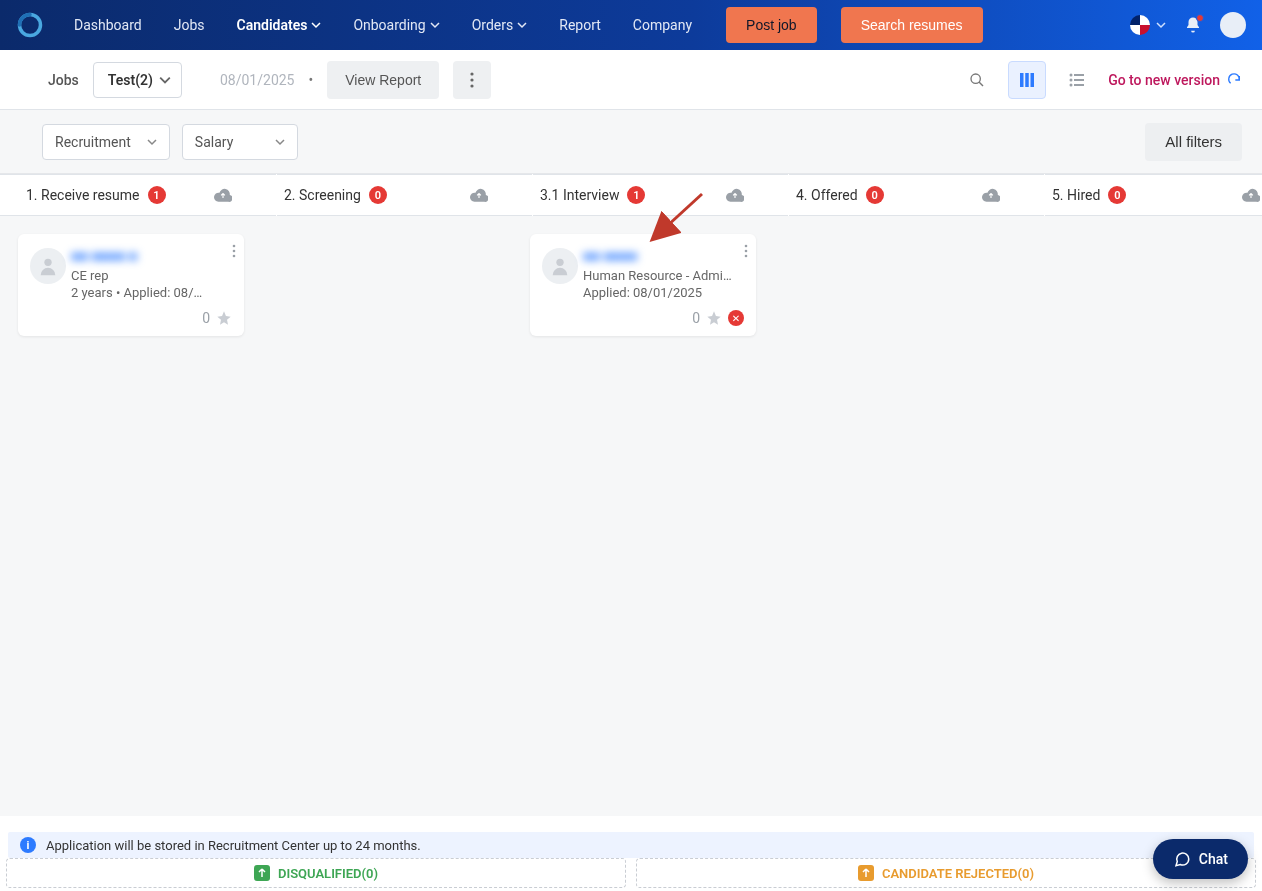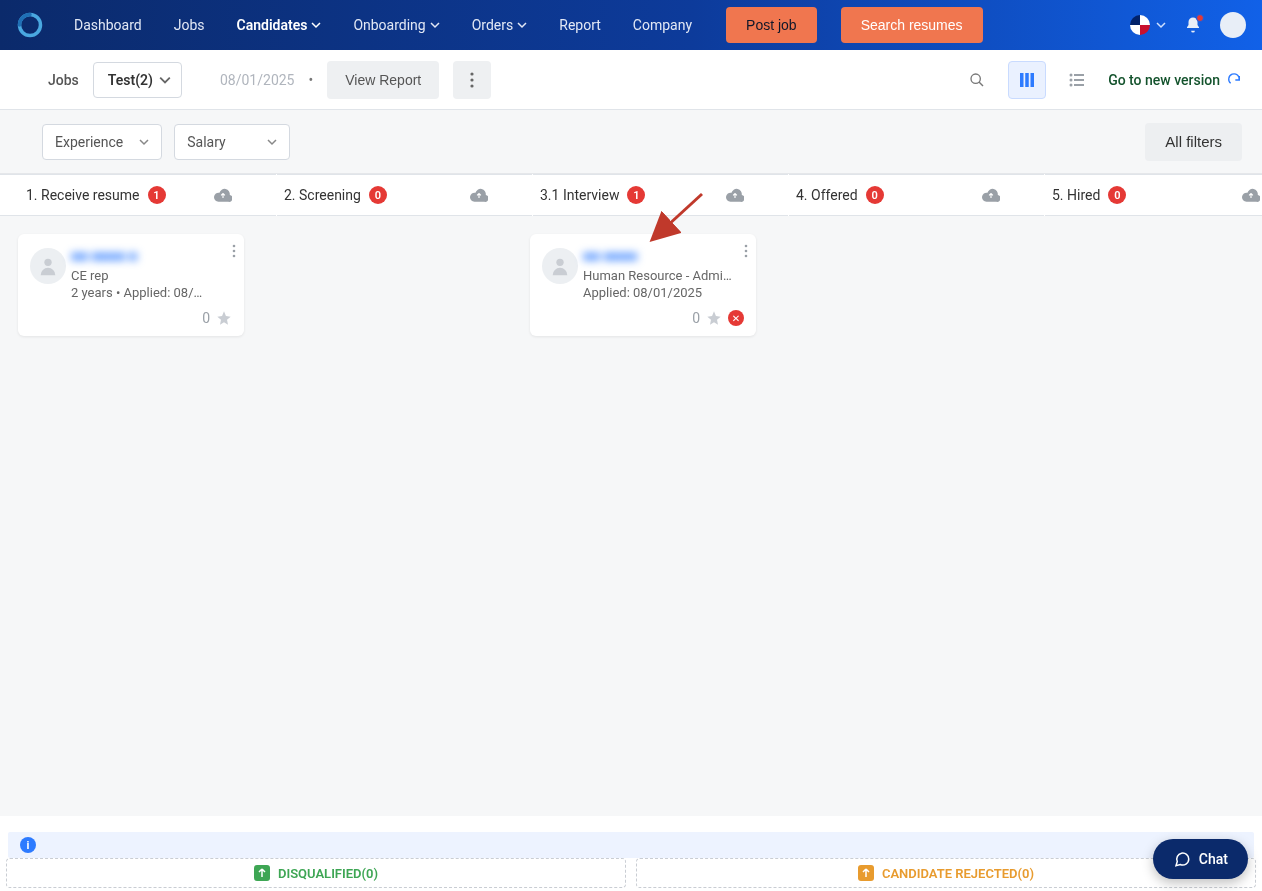--- a/index.html
+++ b/index.html
@@ -23,21 +23,21 @@
   .subbar { height: 60px; border-bottom: 1px solid #e0e4e9; display: flex; align-items: center; padding: 0 20px 0 48px; gap: 14px; background: #fff; }
   .subbar .label { color: #555; font-weight: 500; font-size: 14px; }
   .dd { border: 1px solid #d4d9e0; border-radius: 4px; height: 36px; padding: 0 28px 0 14px; display: inline-flex; align-items: center; gap: 8px; position: relative; background: #fff; cursor: pointer; font-weight: 600; color: #333; }
   .date-txt { color: #b0b5bd; font-size: 14px; }
   .dot-sep { color: #777; }
   .btn-grey { background: #eef0f2; color: #555; border-radius: 4px; height: 38px; padding: 0 18px; border: none; font-weight: 500; cursor: pointer; font-size: 14px; }
   .icon-btn { width: 38px; height: 38px; border-radius: 4px; display: inline-flex; align-items: center; justify-content: center; cursor: pointer; }
   .icon-btn.grey { background: #eef0f2; }
   .subbar-right { margin-left: auto; display: flex; align-items: center; gap: 12px; }
   .view-toggle { border: 1px solid #c9dbff; background: #eaf1ff; color: #2d7bff; }
-  .link-blue { color: #14532d; font-weight: 500; cursor: pointer; display: inline-flex; align-items: flex-start; gap: 6px; }
+  .link-blue { color: #be185d; font-weight: 500; cursor: pointer; display: inline-flex; align-items: flex-start; gap: 6px; }
 
   
   .filterbar { background: #f6f7f8; height: 64px; display: flex; align-items: center; padding: 0 20px 0 42px; gap: 12px; border-bottom: 1px solid #e5e7ea; }
   .filter-dd { border: 1px solid #d4d9e0; border-radius: 4px; height: 36px; display: inline-flex; align-items: center; padding: 0 12px; gap: 16px; background: #fff; cursor: pointer; font-size: 14px; color: #555; min-width: 116px; justify-content: space-between; }
   .filter-dd.sel { border-color: #2d7bff; }
   .filter-dd.sel .chip { background: #eaf1ff; color: #2d7bff; border-radius: 4px; padding: 2px 10px; font-size: 13px; }
   .all-filters { margin-left: auto; background: #edeff1; border: none; height: 38px; padding: 0 20px; border-radius: 4px; color: #333; font-weight: 500; cursor: pointer; font-size: 15px; }
 
   
   .stages { display: flex; height: 42px; background: #fff; border-bottom: 1px solid #e0e4e9; border-top: 1px solid #e0e4e9; position: relative; }
@@ -198,21 +198,21 @@
       <svg width="16" height="16" viewBox="0 0 24 24" fill="none" stroke="#2d7bff" stroke-width="2">
           <path d="M7 17A8 8 0 1 1 20 12"></path>
           <path d="M20 6v6h-6"></path>
         </svg>
     </span>
   </div>
 </div>
 
 <div class="filterbar">
   <div class="filter-dd">
-    <span>Experience</span>
+    <span>Recruitment</span>
     <svg width="10" height="10" viewBox="0 0 10 10">
         <path d="M1 3l4 4 4-4" stroke="#888" stroke-width="1.5" fill="none"></path>
       </svg>
   </div>
   <div class="filter-dd">
     <span>Salary</span>
     <svg width="10" height="10" viewBox="0 0 10 10">
         <path d="M1 3l4 4 4-4" stroke="#888" stroke-width="1.5" fill="none"></path>
       </svg>
   </div>
@@ -337,20 +337,21 @@
   <defs>
       <marker id="ah" markerWidth="10" markerHeight="10" refX="8" refY="5" orient="auto">
         <path d="M0 0L10 5L0 10z" fill="#c0392b"></path>
       </marker>
     </defs>
   <line x1="60" y1="4" x2="12" y2="48" stroke="#c0392b" stroke-width="3" marker-end="url(#ah)"></line>
 </svg>
 
 <div class="info-banner">
   <span class="info-i">i</span>
+  <span>Application will be stored in Recruitment Center up to 24 months.</span>
 </div>
 
 <div class="buckets">
   <div class="bucket green">
     <span class="arr-ic">
         <svg width="10" height="10" viewBox="0 0 10 10">
           <path d="M5 1v8M5 1l-3 3M5 1l3 3" stroke="#fff" stroke-width="1.5" fill="none"></path>
         </svg>
       </span>
     <span>DISQUALIFIED(0)</span>

